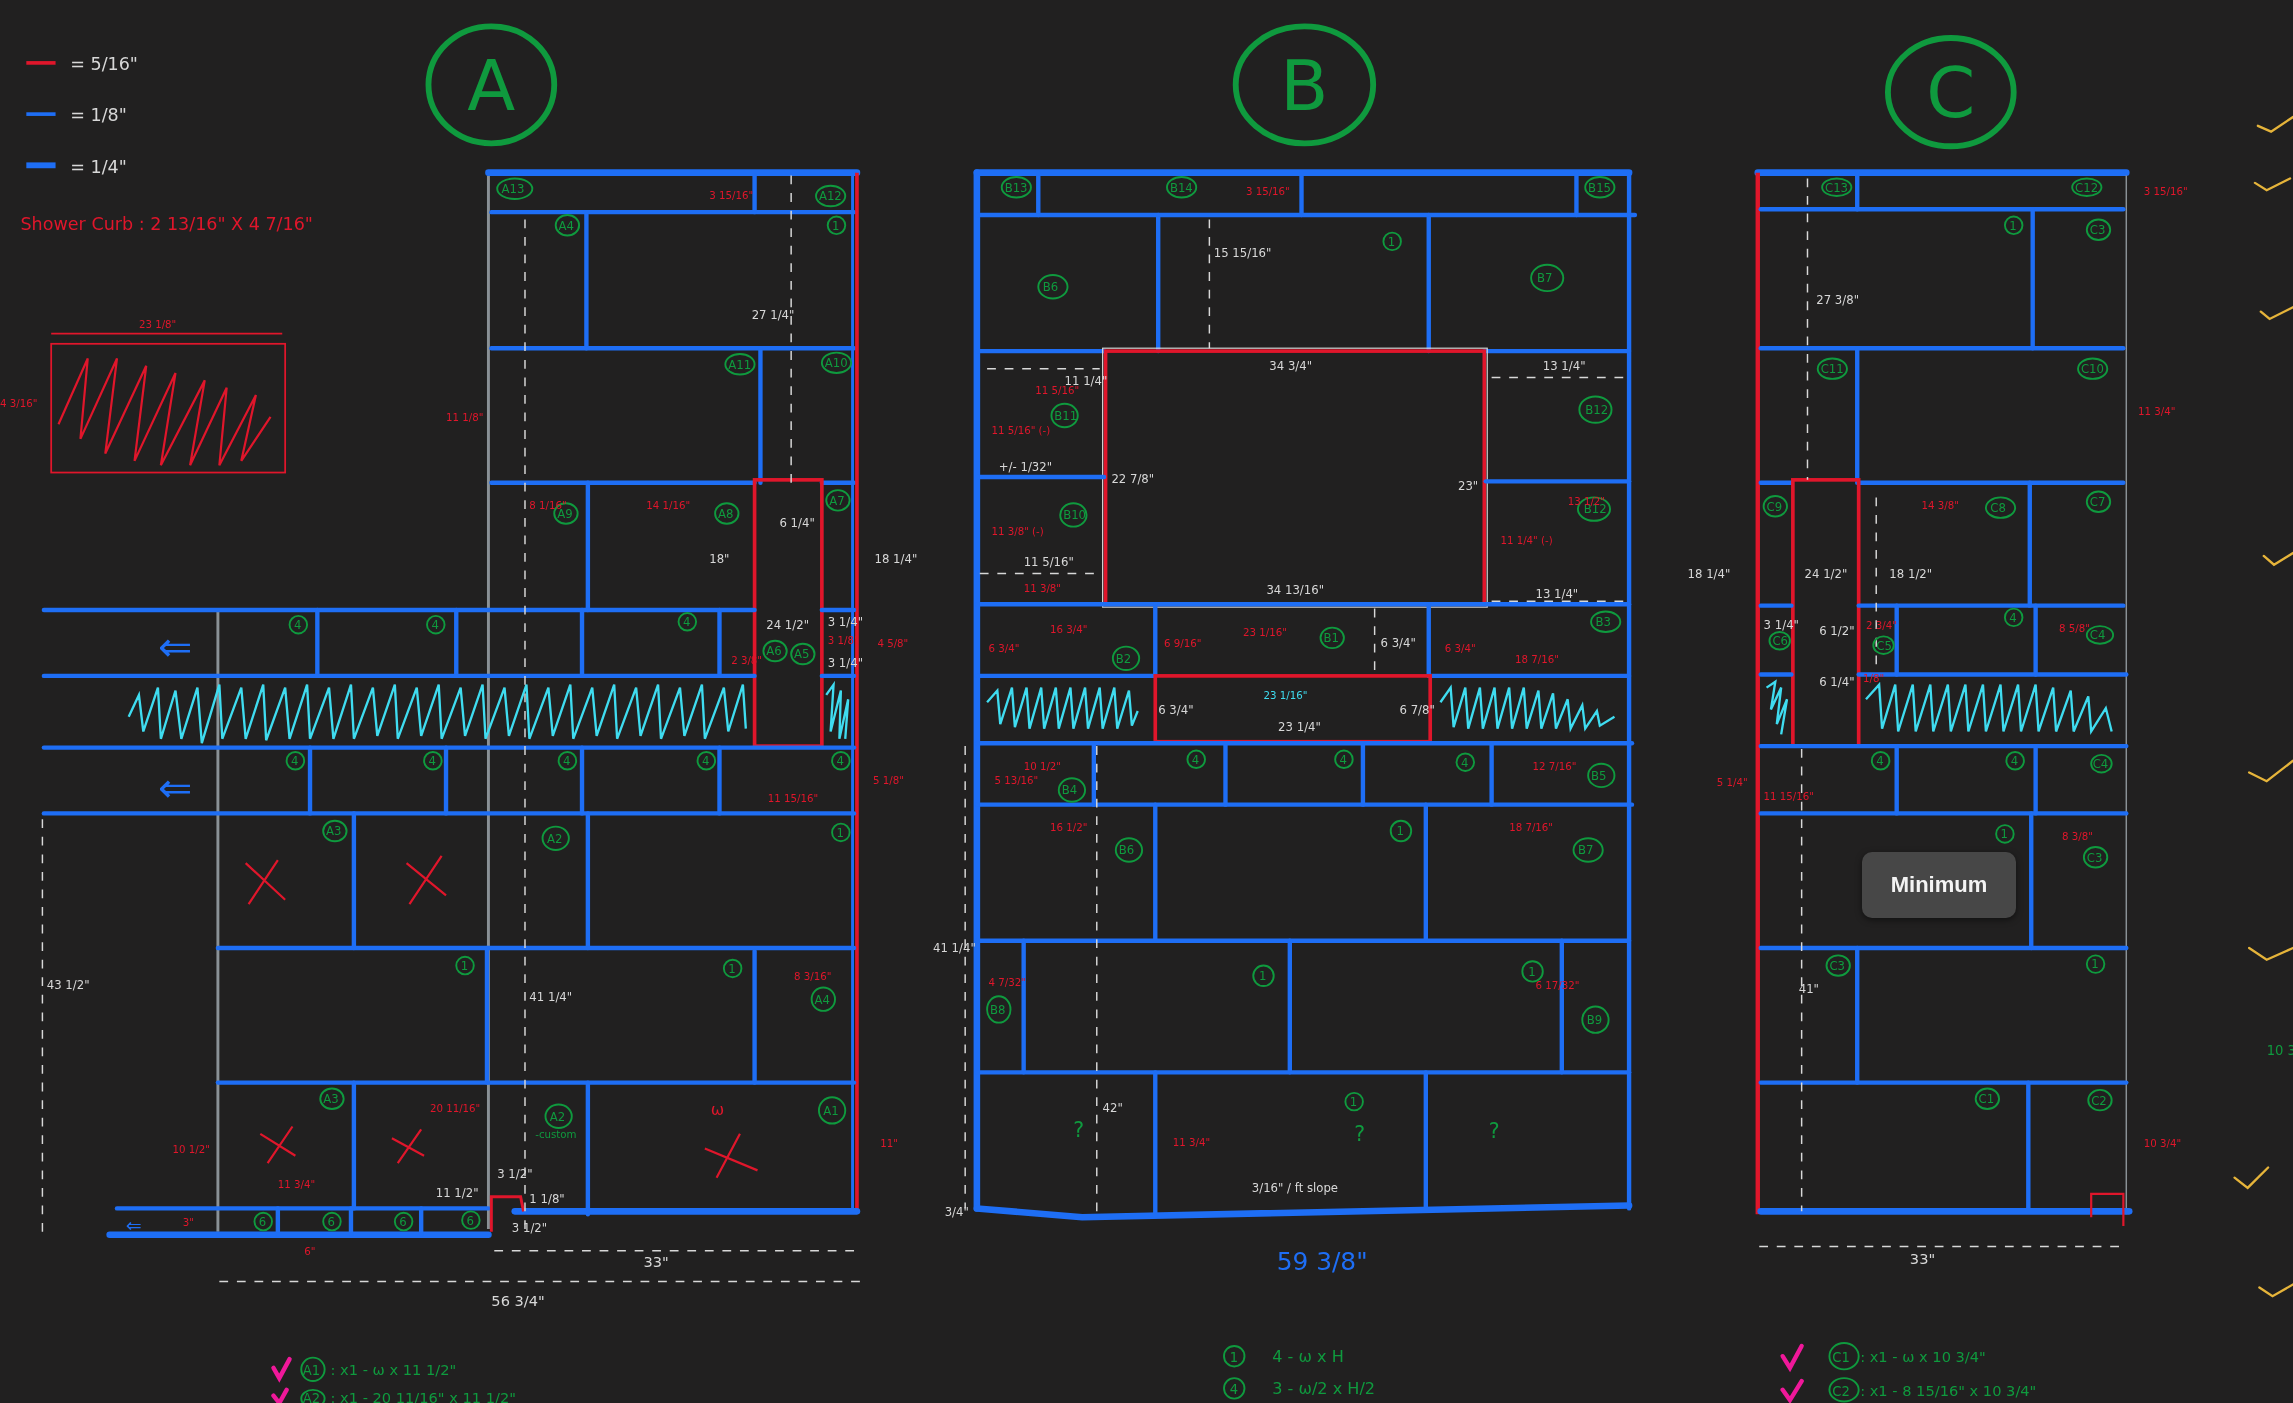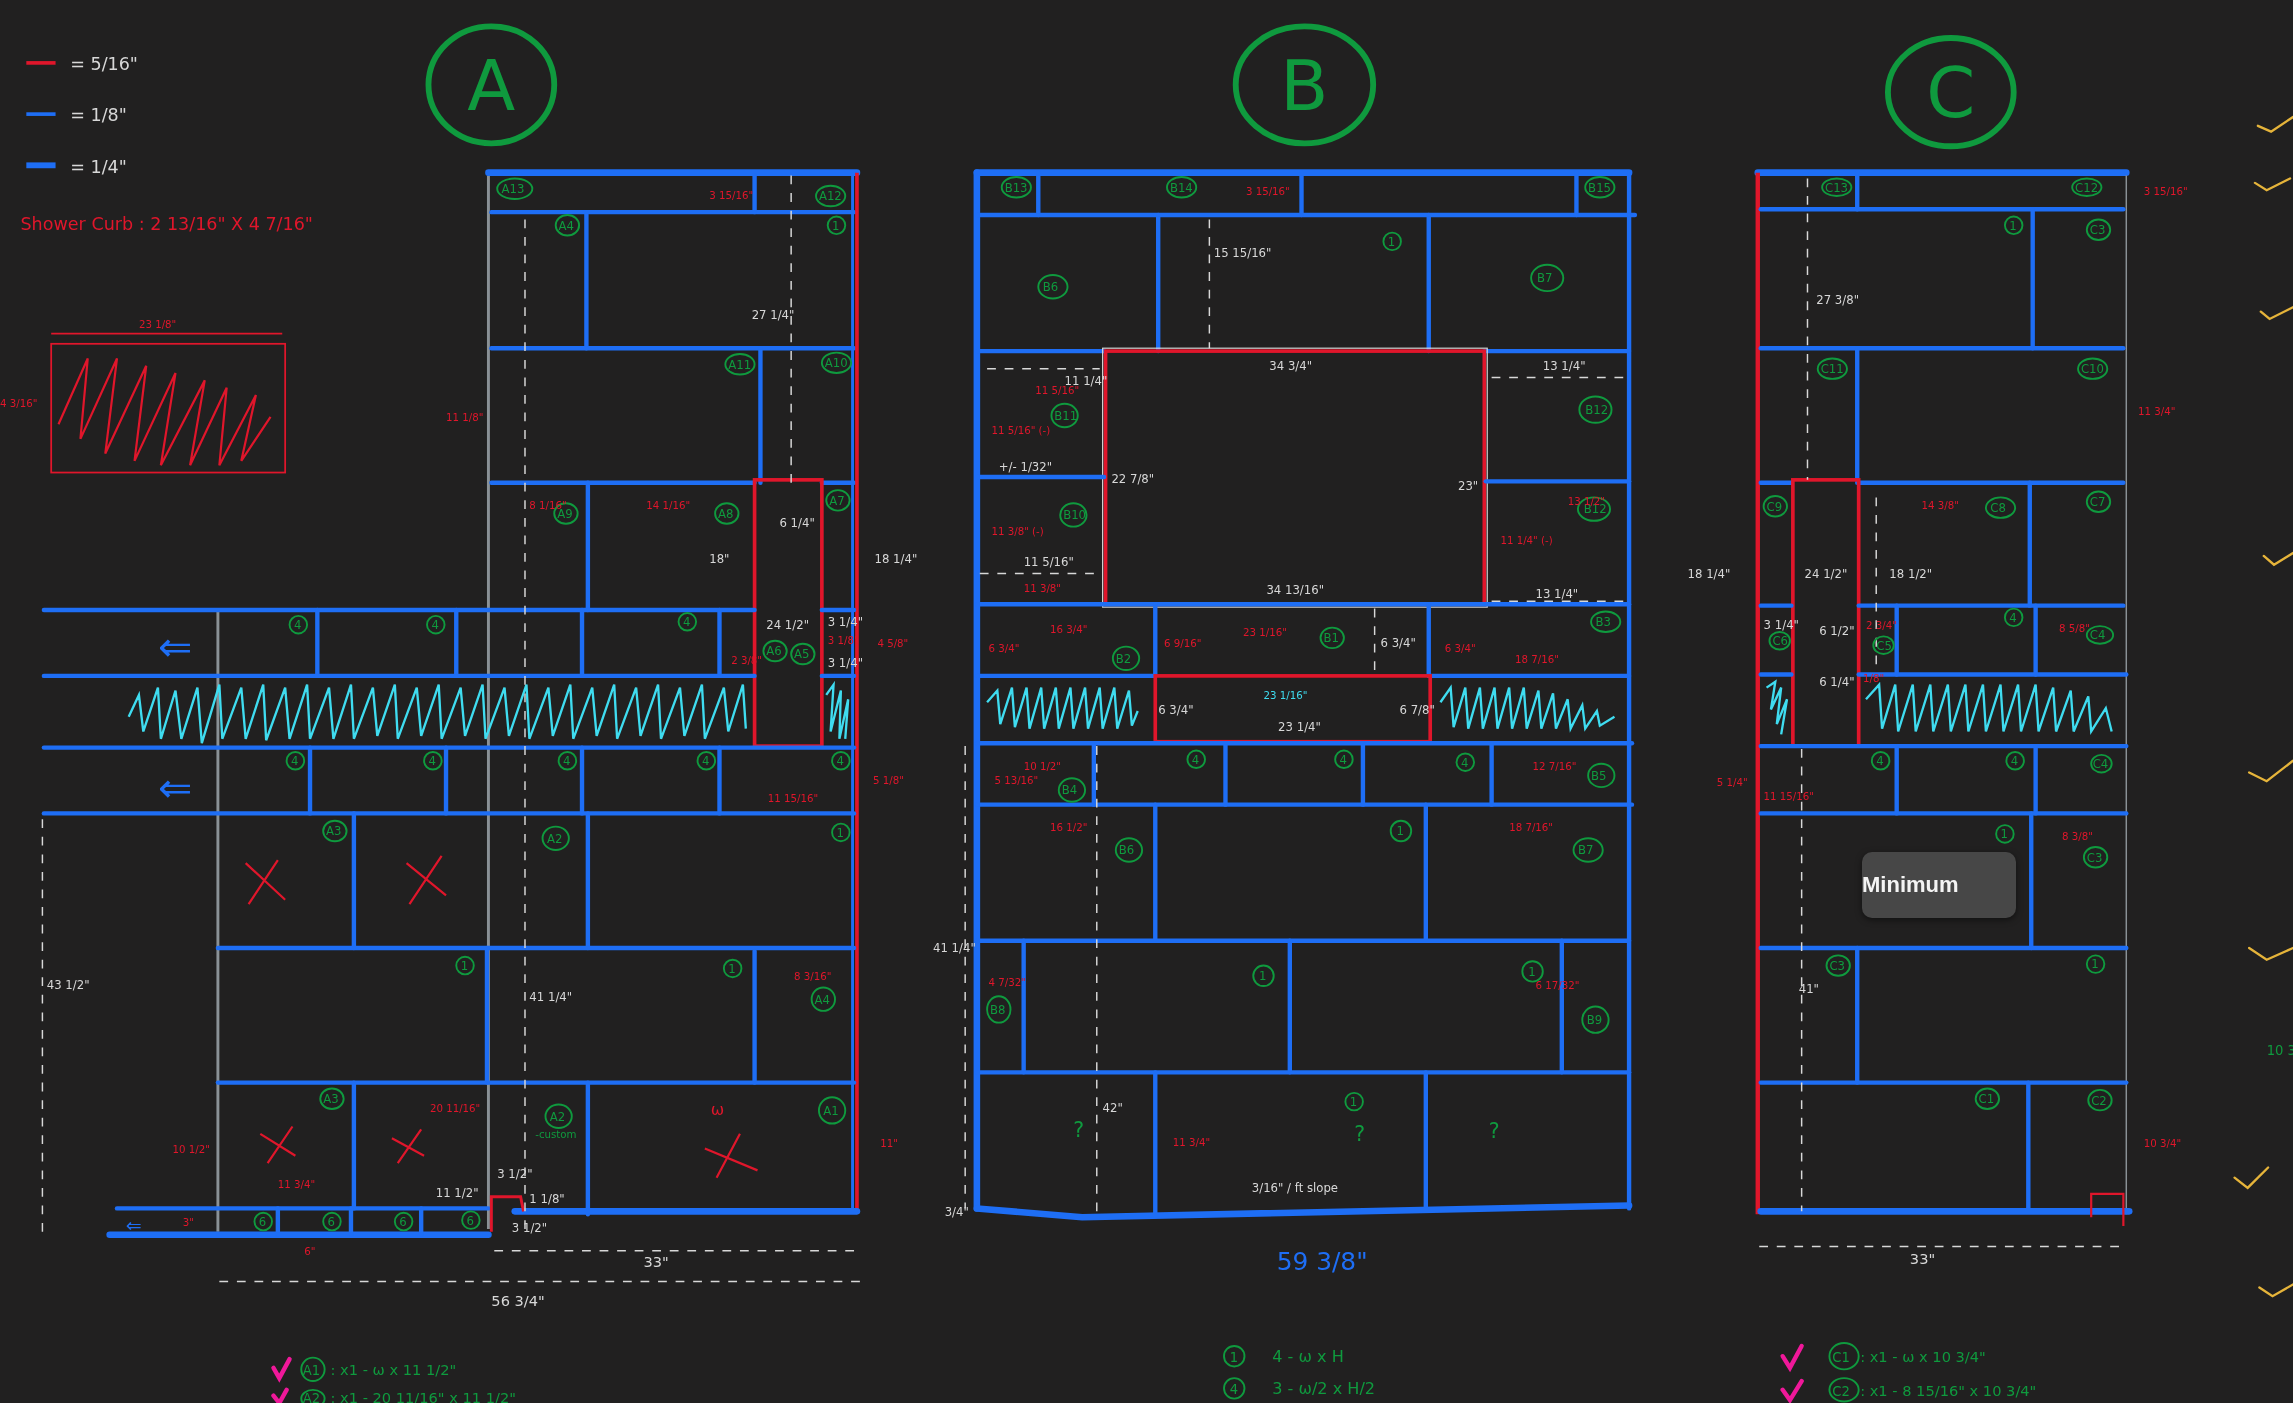--- a/index.html
+++ b/index.html
@@ -1,19 +1,19 @@
 <!DOCTYPE html>
 <html><head>
 <meta charset="utf-8">
 <style>
   html,body{margin:0;padding:0;background:#212020;}
   body{width:2293px;height:1403px;overflow:hidden;position:relative;font-family:"DejaVu Sans",sans-serif;}
   #canvas{position:absolute;left:0;top:0;width:2293px;height:1403px;}
   .tooltip{position:absolute;left:1862px;top:852px;width:154px;height:66px;background:#474747;border-radius:10px;
-    box-shadow:0 2px 6px rgba(0,0,0,.5);display:flex;align-items:center;
+    box-shadow:0 2px 6px rgba(0,0,0,.5);display:flex;align-items:center;justify-content:center;
     color:#f4f4f4;font-family:"Liberation Sans",sans-serif;font-size:22px;font-weight:bold;}
 </style>
 </head>
 <body>
 
 <svg id="canvas" viewBox="0 0 1568 959" preserveAspectRatio="none" xmlns="http://www.w3.org/2000/svg">
   <defs>
     <style>
       .b{stroke:#1e6ef5;stroke-width:3;fill:none;stroke-linecap:round}
       .bt{stroke:#1e6ef5;stroke-width:4.5;fill:none;stroke-linecap:round}

